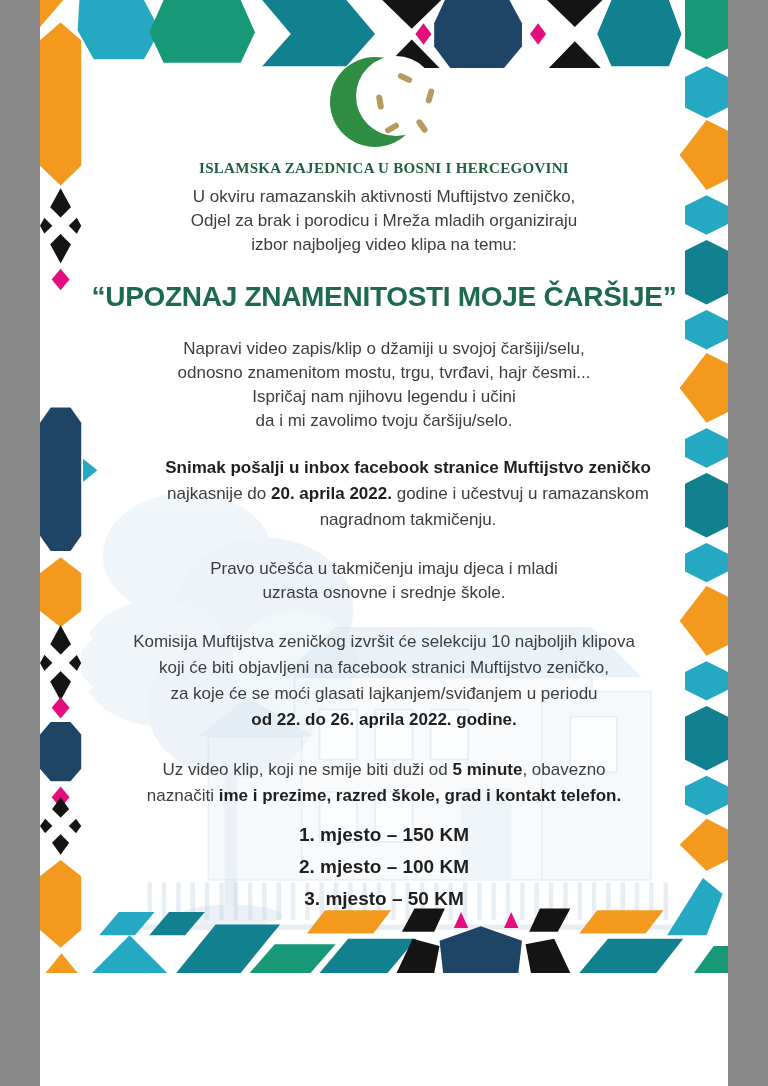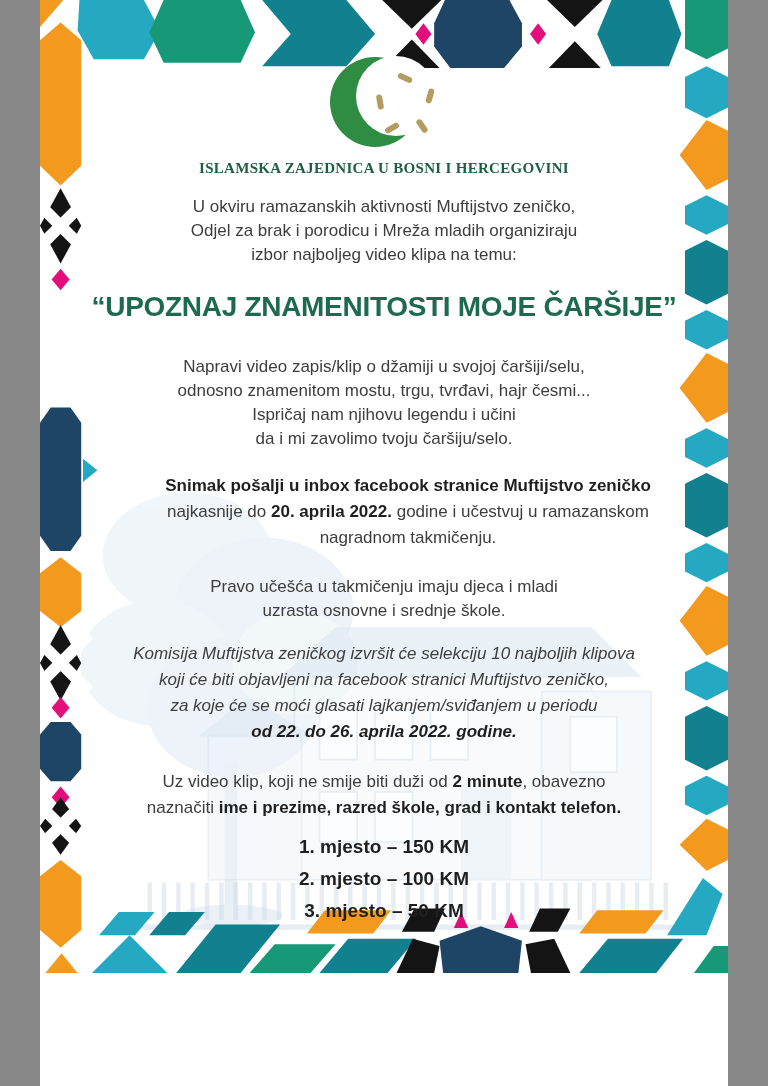--- a/index.html
+++ b/index.html
@@ -12,27 +12,27 @@
   .content{position:absolute;inset:0;z-index:1;text-align:center;
            font-family:"Liberation Sans",sans-serif;color:var(--body);}
   .logo-wrap{margin-top:52px;}
   .org-line1{font-family:"Liberation Serif",serif;font-weight:700;font-size:15px;
              letter-spacing:.3px;color:var(--orggreen);margin-top:4px;}
   .org-line2{font-family:"Liberation Serif",serif;font-weight:700;font-size:13.5px;
              letter-spacing:1.2px;color:var(--gold);margin-top:3px;}
   .para{font-size:17px;line-height:24px;white-space:pre-line;}
   .para b,.rich b{font-weight:700;color:#1f1f1f;}
   .rich{font-size:17px;line-height:26px;white-space:pre-line;}
-  .intro{margin-top:18px;}
+  .intro{margin-top:8px;}
   .contest-title{margin-top:22px;font-size:28px;line-height:36px;font-weight:700;
                  letter-spacing:-0.3px;color:var(--titlegreen);white-space:nowrap;text-align:center;}
-  .p1{margin-top:30px;}
+  .p1{margin-top:22px;}
   .p2{margin-top:22px;padding-left:48px;}
   .p3{margin-top:24px;}
-  .p4{margin-top:18px;font-style:italic;}
+  .p4{margin-top:24px;}
   .p5{margin-top:24px;}
   .p6{margin-top:12px;}
   .prizes{margin-top:10px;}
   .prize-line{font-size:19px;line-height:32px;font-weight:700;color:#1f1f1f;}
 </style>
 </head>
 <body>
 
 <div class="poster">
 
@@ -182,21 +182,21 @@
 nagradnom takmičenju.</span></div>
 
     <div class="para p3">Pravo učešća u takmičenju imaju djeca i mladi
 uzrasta osnovne i srednje škole.</div>
 
     <div class="rich p4"><span>Komisija Muftijstva zeničkog izvršit će selekciju 10 najboljih klipova
 koji će biti objavljeni na facebook stranici Muftijstvo zeničko,
 za koje će se moći glasati lajkanjem/sviđanjem u periodu
 </span><b>od 22. do 26. aprila 2022. godine.</b></div>
 
-    <div class="rich p5"><span>Uz video klip, koji ne smije biti duži od </span><b>2 minute</b><span>, obavezno
+    <div class="rich p5"><span>Uz video klip, koji ne smije biti duži od </span><b>5 minute</b><span>, obavezno
 naznačiti </span><b>ime i prezime, razred škole, grad i kontakt telefon.</b></div>
 
 
     <div class="prizes">
       <div class="prize-line">1. mjesto – 150 KM</div>
       <div class="prize-line">2. mjesto – 100 KM</div>
       <div class="prize-line">3. mjesto – 50 KM</div>
     </div>
 
   </div>

